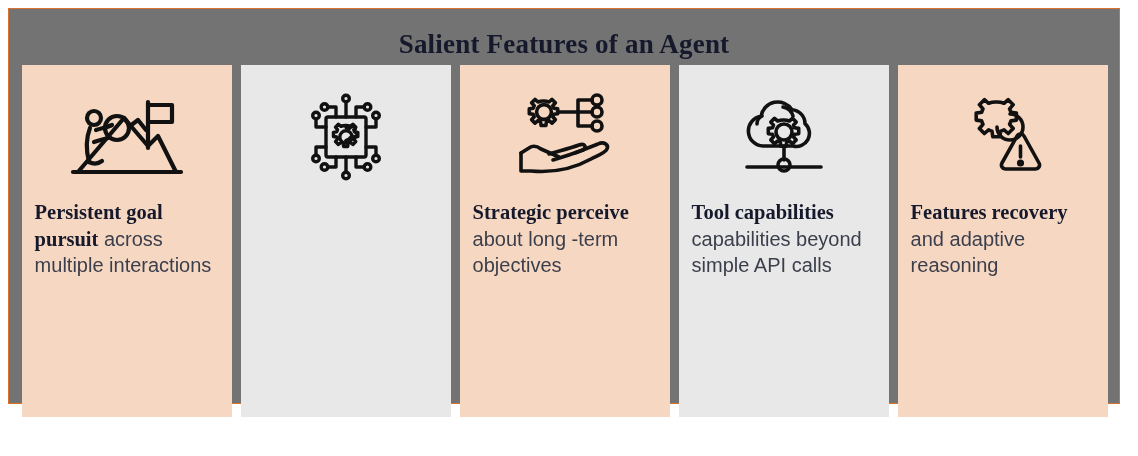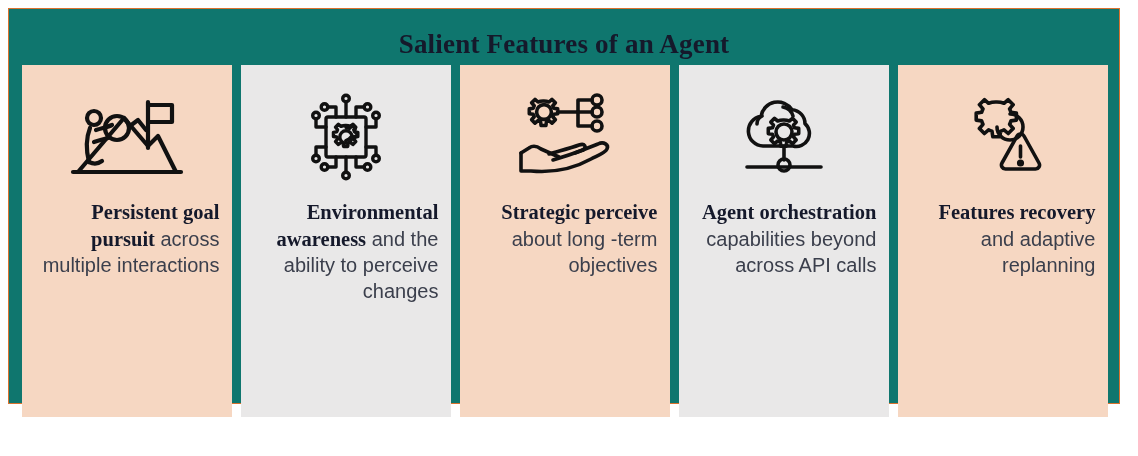--- a/index.html
+++ b/index.html
@@ -7,21 +7,21 @@
     width:1138px;height:456px;
     background:#ffffff;
     font-family:"Liberation Sans", sans-serif;
     overflow:hidden;
   }
   .infographic{
     position:absolute;
     left:8px; top:8px;
     width:1112px; height:396px;
     border:1.5px solid #d9722f;
-    background:#0f766e;
+    background:#737373;
     box-sizing:border-box;
   }
   .title{
     position:absolute;
     left:0; top:20px;
     width:100%;
     text-align:center;
     font-family:"Liberation Serif", serif;
     font-weight:bold;
     font-size:27px;
@@ -50,21 +50,21 @@
     height:92px;
     display:flex;
     align-items:center;
     justify-content:center;
   }
   .icon-wrap svg{ display:block; }
 
   .caption{
     margin-top:16px;
     width:88%;
-    text-align:right;
+    text-align:left;
     line-height:1.30;
   }
   .caption .lead{
     font-family:"Liberation Serif", serif;
     font-weight:bold;
     font-size:20.5px;
     color:#15192b;
   }
   .caption .rest{
     font-family:"Liberation Sans", sans-serif;
@@ -142,23 +142,20 @@
           <path d="M26 54 L16 54 L16 62"></path>
           <circle cx="16" cy="65.5" r="3.3"></circle>
           <path d="M36 64 L36 74 L28 74"></path>
           <circle cx="24.5" cy="74" r="3.3"></circle>
           <path d="M46 64 L46 79"></path>
           <circle cx="46" cy="82.5" r="3.3"></circle>
           <path d="M56 64 L56 74 L64 74"></path>
           <circle cx="67.5" cy="74" r="3.3"></circle>
         </svg>
       </div>
-      <div class="caption">
-        <span class="lead">Environmental awareness</span><span class="rest"> and the ability to perceive changes</span>
-      </div>
     </div>
 
     <div class="col peach">
       <div class="icon-wrap">
         <svg width="104" height="88" viewBox="0 0 104 88" fill="none" stroke="#111" stroke-width="3.6" stroke-linecap="round" stroke-linejoin="round">
           <path d="M31 8
                    a13.5 13.5 0 0 1 5 1
                    l3 -2.6 3.4 3.4 -2.6 3
                    a13.5 13.5 0 0 1 1 2.5
                    l3.9 .6 0 4.8 -3.9 .6
@@ -222,21 +219,21 @@
                    a15 15 0 0 1 1 -2.6
                    l-2.7 -3.2 3.7 -3.7 3.2 2.7
                    a15 15 0 0 1 5.3 -1 z"></path>
           <circle cx="49" cy="38" r="8"></circle>
           <line x1="49" y1="54" x2="49" y2="66"></line>
           <line x1="12" y1="73" x2="86" y2="73"></line>
           <circle cx="49" cy="71" r="6"></circle>
         </svg>
       </div>
       <div class="caption">
-        <span class="lead">Agent orchestration</span><span class="rest"> capabilities beyond across API calls</span>
+        <span class="lead">Tool capabilities</span><span class="rest"> capabilities beyond simple API calls</span>
       </div>
     </div>
 
     <div class="col peach">
       <div class="icon-wrap">
         <svg width="92" height="86" viewBox="0 0 92 86" fill="none" stroke="#111" stroke-width="3.6" stroke-linecap="round" stroke-linejoin="round">
           <path d="M40 8
                    a20 20 0 0 1 7 1.3
                    l4.2 -3.6 5 5 -3.6 4.2
                    a20 20 0 0 1 1.3 3.4
@@ -252,18 +249,18 @@
                    a20 20 0 0 1 1.3 -3.4
                    l-3.6 -4.2 5 -5 4.2 3.6
                    a20 20 0 0 1 7 -1.3 z"></path>
           <path d="M53 20 a13 13 0 1 1 -13 13"></path>
           <path d="M60 42 a4 4 0 0 1 7 0 L82 69 a4 4 0 0 1 -3.5 6 L48.5 75 a4 4 0 0 1 -3.5 -6 Z"></path>
           <line x1="63.5" y1="52" x2="63.5" y2="63"></line>
           <circle cx="63.5" cy="69" r="1.8" fill="#111"></circle>
         </svg>
       </div>
       <div class="caption">
-        <span class="lead">Features recovery</span><span class="rest"> and adaptive replanning</span>
+        <span class="lead">Features recovery</span><span class="rest"> and adaptive reasoning</span>
       </div>
     </div>
 
   </div>
 </div>
 
 </body></html>

